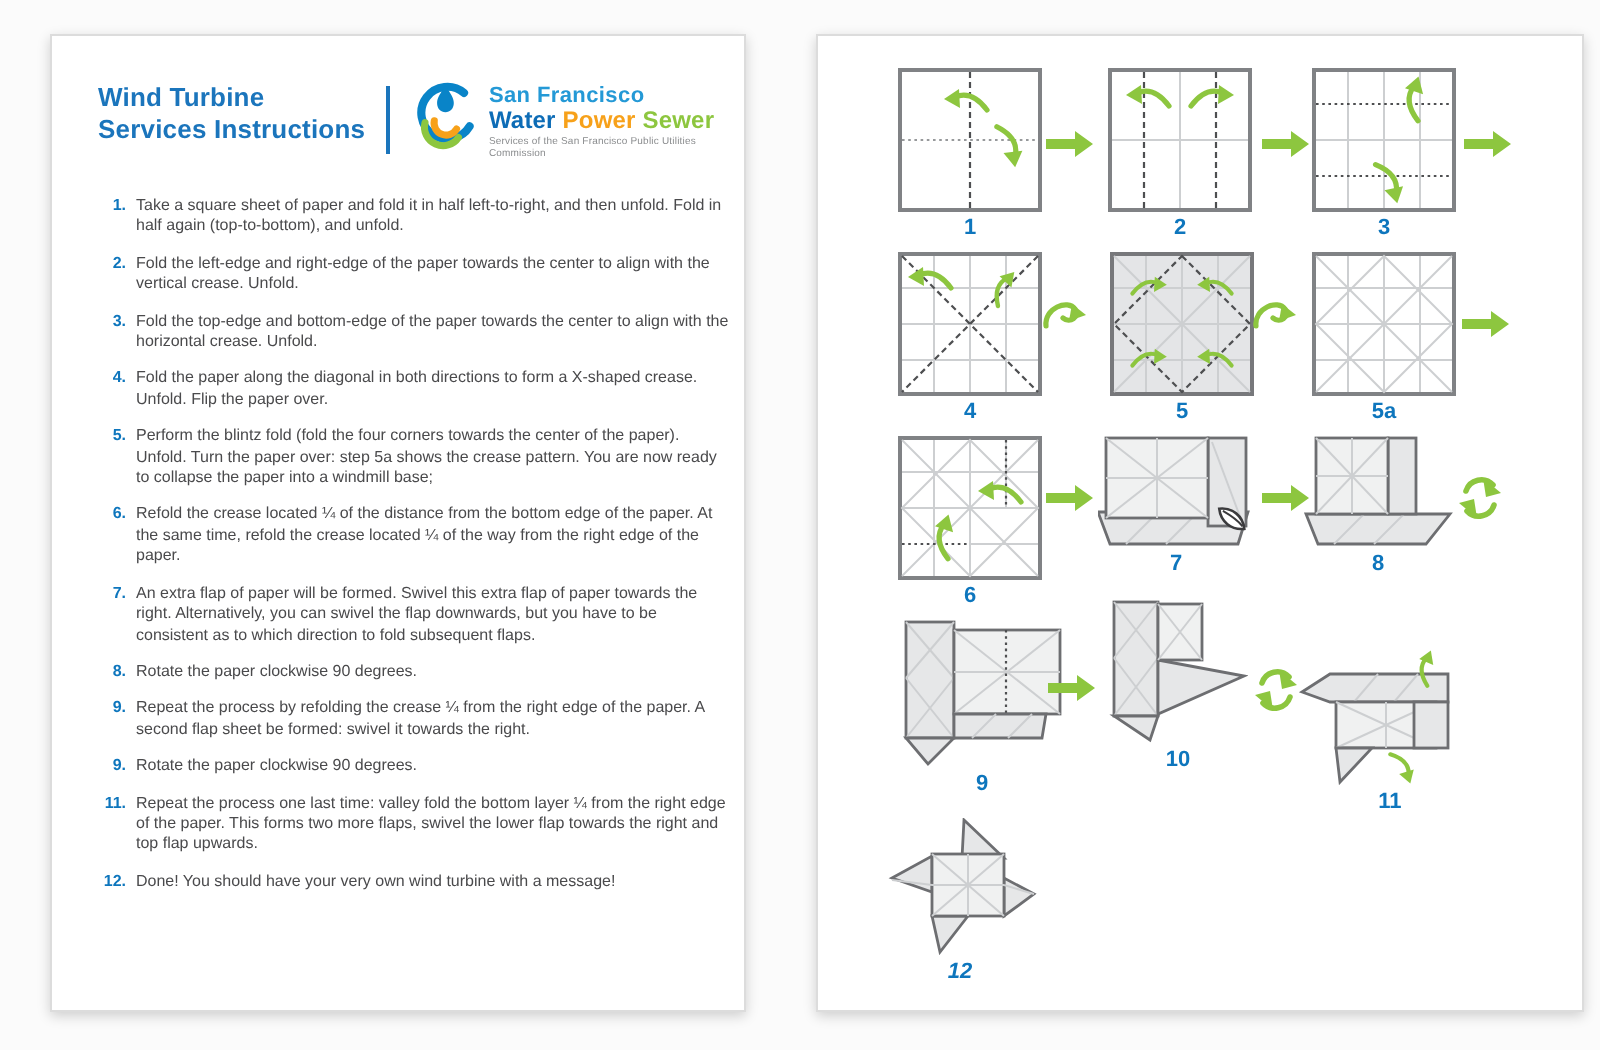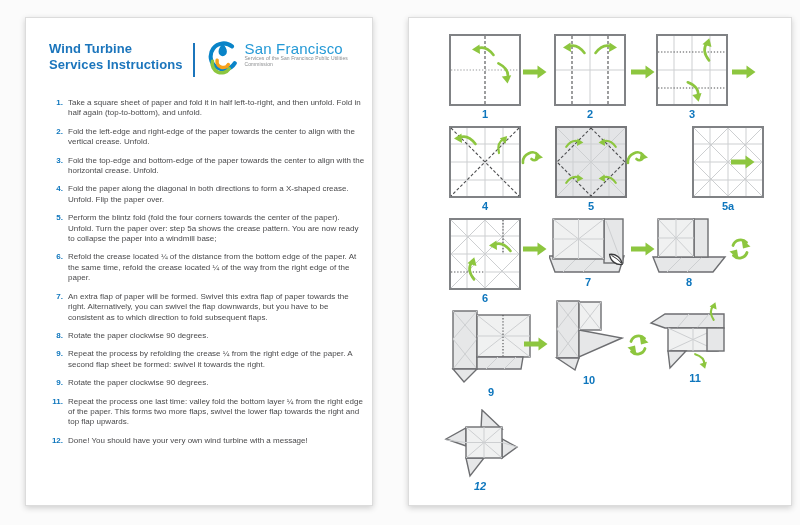--- a/index.html
+++ b/index.html
@@ -25,21 +25,21 @@
     position:absolute; left:23px; top:23px;
     color:#1b75bc; font-size:13px; font-weight:bold; line-height:16px;
     letter-spacing:.1px;
   }
   .title-divider {
     position:absolute; left:167px; top:25px; width:2px; height:34px;
     background:#1b75bc;
   }
   .logo { position:absolute; left:180px; top:23px; display:flex; gap:5px; }
   .logo-text { padding-top:2px; }
-  .logo-line1 { color:#2499d6; font-size:15px; line-height:11px; letter-spacing:.2px; }
+  .logo-line1 { color:#2499d6; font-size:11px; line-height:11px; letter-spacing:.2px;font-weight:bold; }
   .logo-line2 { font-size:12px; font-weight:bold; line-height:13px; letter-spacing:.1px; }
   .logo-line2 .w { color:#0d6cb6; }
   .logo-line2 .p { color:#f7a11a; }
   .logo-line2 .s { color:#8dc63f; }
   .logo-tagline { color:#8a8c8e; font-size:5px; line-height:6px; margin-top:1px; letter-spacing:.1px; }
 
   .steps { position:absolute; left:21px; top:80px; width:318px; }
   .step { display:grid; grid-template-columns:16px 1fr; column-gap:5px; margin-bottom:8px; }
   .step-num {
     color:#0e76bd; font-weight:bold; font-size:8px; line-height:10.4px; text-align:right;
@@ -106,20 +106,25 @@
 
     <div class="logo">
       <svg width="35" height="35" viewBox="0 0 36 36">
         <path d="M28,5 A14,14 0 1 0 31,23" fill="none" stroke="#0984c8" stroke-width="4.4" stroke-linecap="round"></path>
         <path d="M25,29 A10,10 0 0 1 7,21" fill="none" stroke="#8dc63f" stroke-width="3.8" stroke-linecap="round"></path>
         <path d="M24,24.5 A6.5,6.5 0 0 1 12,20" fill="none" stroke="#f7a11a" stroke-width="3.8" stroke-linecap="round"></path>
         <path d="M18,1 C15.5,5 13.5,7.5 13.5,10.5 C13.5,13.5 15.5,15.5 18,15.5 C20.5,15.5 22.5,13.5 22.5,10.5 C22.5,7.5 20.5,5 18,1 Z" fill="#0984c8"></path>
       </svg>
       <div class="logo-text">
         <div class="logo-line1">San Francisco</div>
+        <div class="logo-line2">
+          <span class="w">Water</span>
+          <span class="p">Power</span>
+          <span class="s">Sewer</span>
+        </div>
         <div class="logo-tagline">Services of the San Francisco Public Utilities Commission</div>
       </div>
     </div>
 
     <div class="steps">
       <div class="step">
         <span class="step-num">1.</span>
         <span class="step-text">Take a square sheet of paper and fold it in half left-to-right, and then unfold. Fold in half again (top-to-bottom), and unfold.</span>
       </div>
       <div class="step">
@@ -251,21 +256,21 @@
         <use href="#carrow" transform="translate(10,12) scale(0.8)"></use>
         <use href="#carrow" transform="translate(62,12) scale(-0.8,0.8)"></use>
         <use href="#carrow" transform="translate(10,48) scale(0.8)"></use>
         <use href="#carrow" transform="translate(62,48) scale(-0.8,0.8)"></use>
       </svg>
       <div class="fig-label">5</div>
     </div>
     <svg class="icon-abs" style="left:217px; top:131px;" width="24" height="18" viewBox="0 0 24 18">
         <use href="#flipicon"></use>
       </svg>
-    <div class="fig" style="left:247px; top:108px;margin-left:36px;">
+    <div class="fig" style="left:247px; top:108px;">
       <svg width="72" height="72" viewBox="0 0 72 72">
         <rect x="1" y="1" width="70" height="70" class="pb"></rect>
         <line x1="18" y1="2" x2="18" y2="70" class="cl"></line>
         <line x1="36" y1="2" x2="36" y2="70" class="cl"></line>
         <line x1="54" y1="2" x2="54" y2="70" class="cl"></line>
         <line x1="2" y1="18" x2="70" y2="18" class="cl"></line>
         <line x1="2" y1="36" x2="70" y2="36" class="cl"></line>
         <line x1="2" y1="54" x2="70" y2="54" class="cl"></line>
         <line x1="2" y1="2" x2="70" y2="70" class="cl"></line>
         <line x1="70" y1="2" x2="2" y2="70" class="cl"></line>
@@ -369,21 +374,21 @@
         <polygon points="25,30 68,38 25,57" class="pf2"></polygon>
         <rect x="25" y="2" width="22" height="28" class="pf1"></rect>
         <line x1="25" y1="2" x2="47" y2="30" class="cl"></line>
         <line x1="47" y1="2" x2="25" y2="30" class="cl"></line>
       </svg>
       <div class="fig-label">10</div>
     </div>
     <svg class="icon-abs" style="left:218px; top:315px;" width="22" height="24" viewBox="0 0 22 24">
         <use href="#roticon"></use>
       </svg>
-    <div class="fig" style="left:238px; top:282px;">
+    <div class="fig" style="left:238px; top:305px;">
       <svg width="96" height="70" viewBox="0 0 96 70">
         <path d="M4,23 L18,14 L77,14 L77,28 L18,28 Z" class="pf2"></path>
         <line x1="30" y1="28" x2="42" y2="14" class="cl"></line>
         <line x1="50" y1="28" x2="62" y2="14" class="cl"></line>
         <rect x="21" y="28" width="50" height="23" class="pf1"></rect>
         <line x1="21" y1="28" x2="71" y2="51" class="cl"></line>
         <line x1="71" y1="28" x2="21" y2="51" class="cl"></line>
         <line x1="46" y1="28" x2="46" y2="51" class="cl"></line>
         <rect x="60" y="28" width="17" height="23" class="pf2"></rect>
         <polygon points="21,51 39,51 23,68" class="pf2"></polygon>

